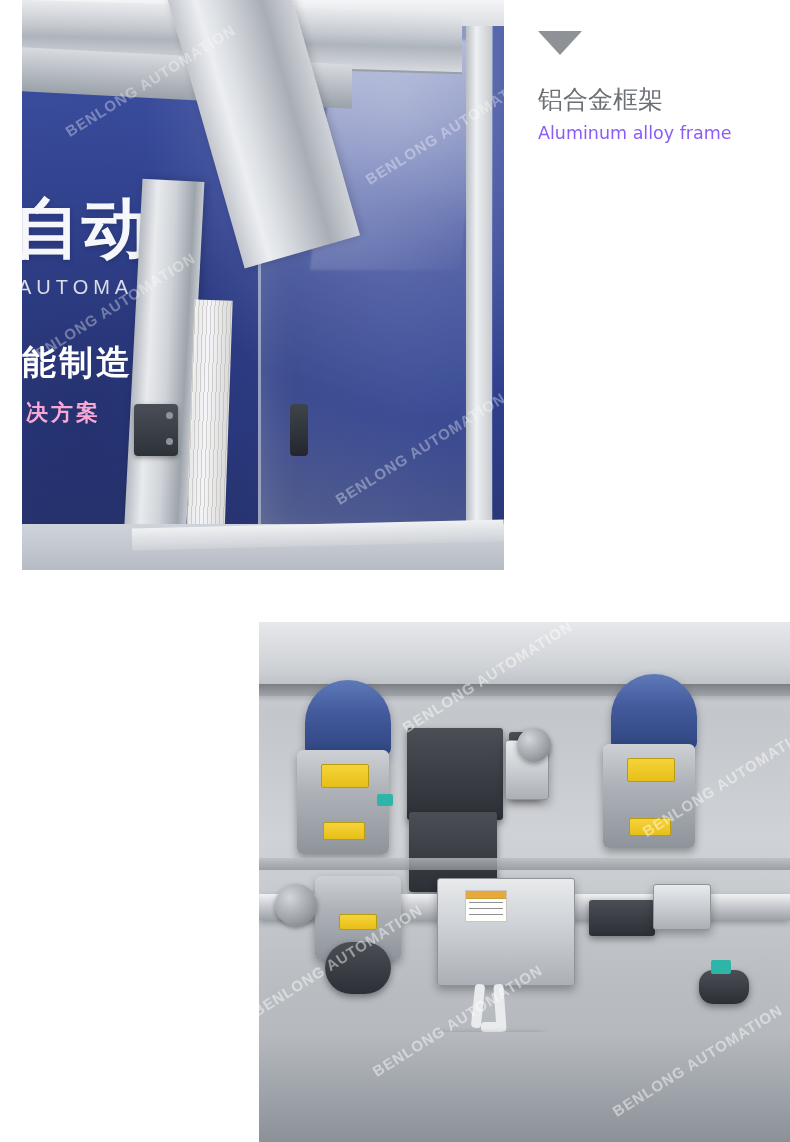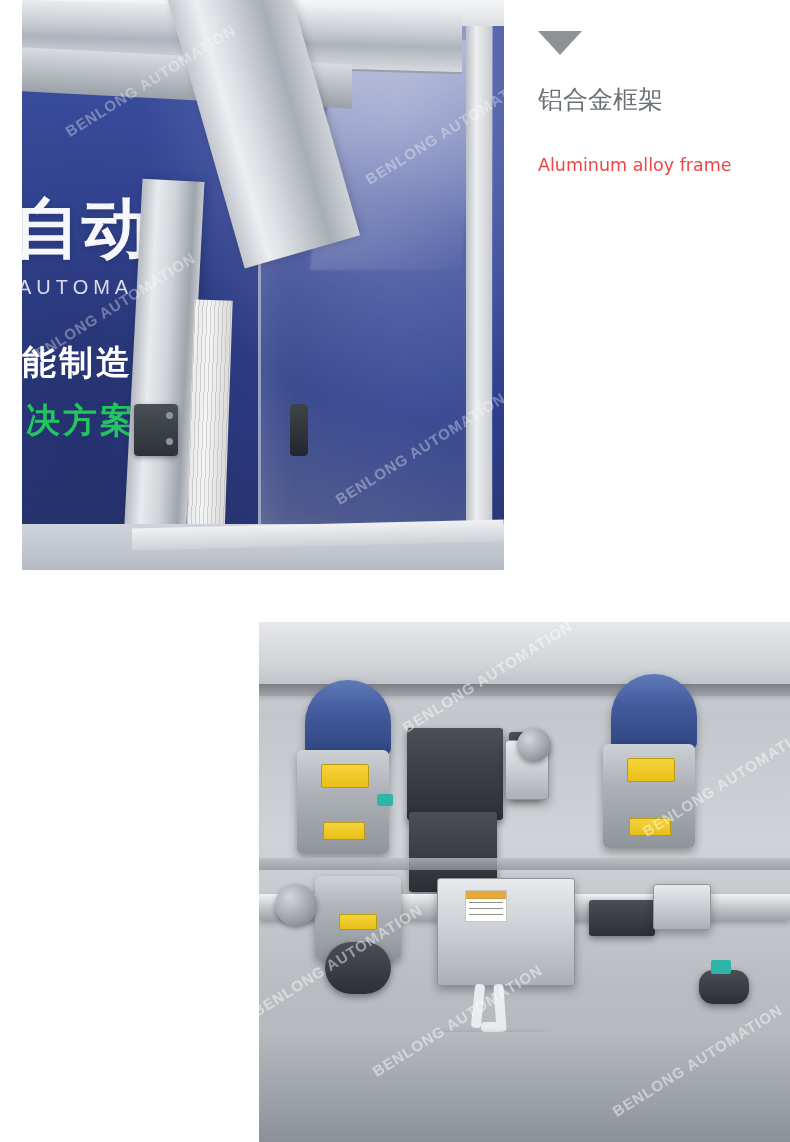--- a/index.html
+++ b/index.html
@@ -86,22 +86,22 @@
     font-size: 34px;
     font-weight: bold;
     letter-spacing: 3px;
     white-space: nowrap;
     font-family: "DejaVu Sans", sans-serif;
   }
   .p1-banner-line3 {
     position: absolute;
     left: 4px;
     top: 398px;
-    color: #22c55e;
-    font-size: 34px;
+    color: #f9a8d4;
+    font-size: 22px;
     font-weight: bold;
     letter-spacing: 3px;
     white-space: nowrap;
     font-family: "DejaVu Sans", sans-serif;
   }
 
   
   .p1-ceiling {
     position: absolute;
     left: 0; top: 0; width: 100%; height: 26px;
@@ -361,24 +361,24 @@
     margin-bottom: 26px;
   }
   .cap-cn {
     color: #6b7075;
     font-size: 25px;
     line-height: 1.52;
     font-family: "DejaVu Sans", sans-serif;
     white-space: nowrap;
   }
   .cap-en {
-    color: #ef4444;
+    color: #8b5cf6;
     font-size: 17.5px;
     line-height: 1.62;
-    margin-top: 32px;
+    margin-top: 0;
     font-family: "DejaVu Sans", sans-serif;
   }
   .cap-en-line { white-space: nowrap; }
 </style>
 </head>
 <body>
 
 <div class="page">
 
   <div class="section-one">

